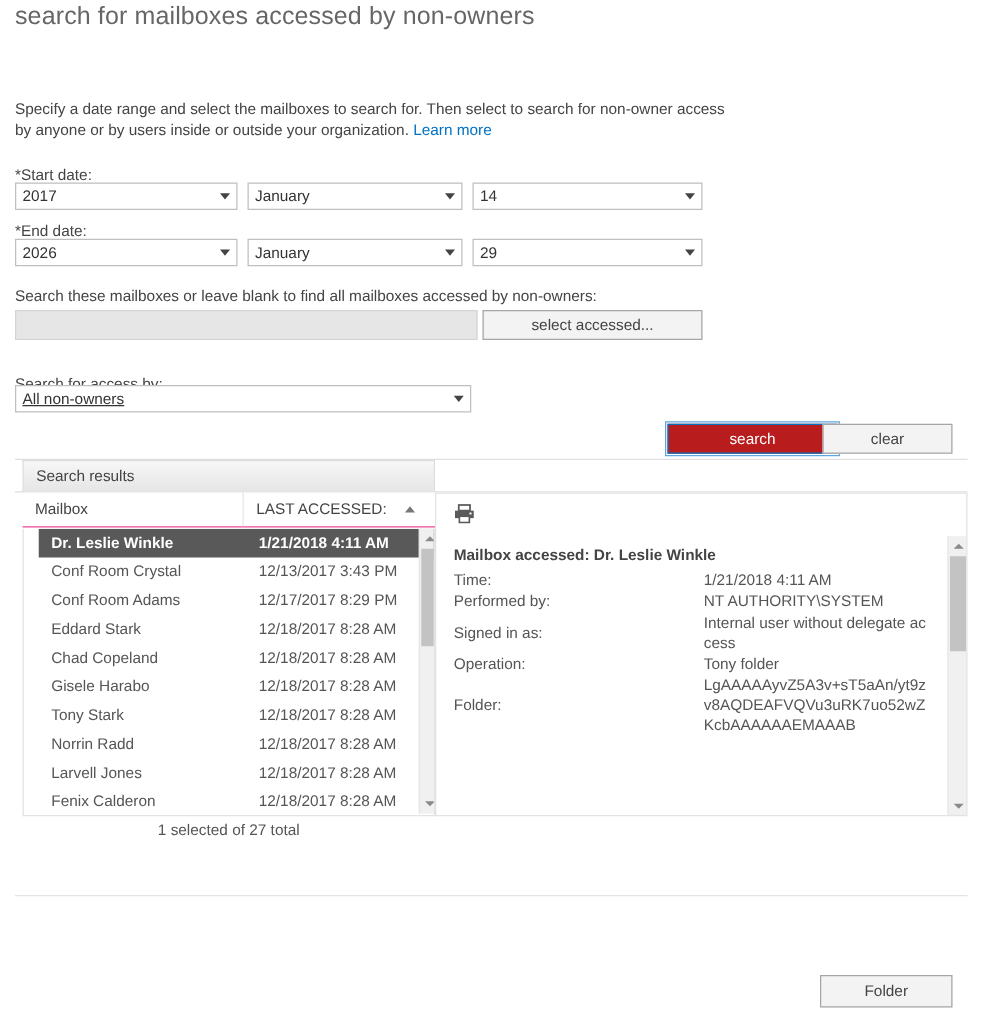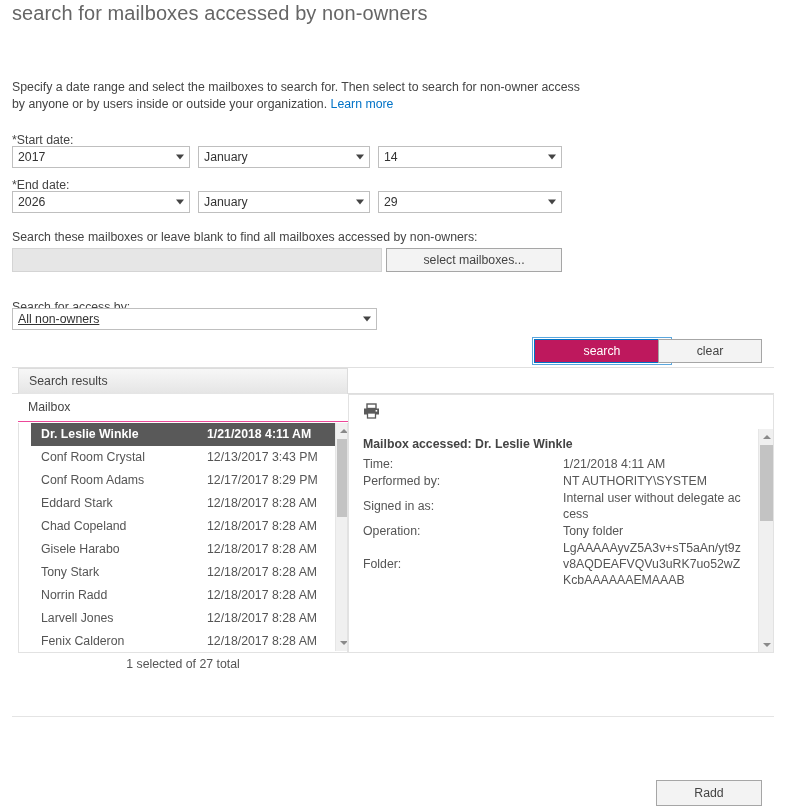--- a/index.html
+++ b/index.html
@@ -53,21 +53,21 @@
     position: absolute; height: 24px;
     border: 1px solid #a6a6a6; background: #f3f3f3;
     font-size: 12.3px; color: #444444;
     display: flex; align-items: center; justify-content: center;
     cursor: default;
   }
   .btn-select-mbx { left: 386px; top: 248px; width: 176px; }
 
   .btn-search {
     position: absolute; left: 534px; top: 339px; width: 136px; height: 24px;
-    background: #be185d; border: 1px solid #0072c6;
+    background: #b91c1c; border: 1px solid #0072c6;
     outline: 1px solid #5ba7de; outline-offset: 1px;
     color: #ffffff; font-size: 12.3px;
     display: flex; align-items: center; justify-content: center;
   }
   .btn-clear {
     position: absolute; left: 658px; top: 339px; width: 104px; height: 24px;
   }
 
   .divider {
     position: absolute; left: 12px; width: 762px; height: 1px; background: #e0e0e0;
@@ -220,40 +220,44 @@
   </div>
   <div class="sel" style="left:378px; top:191px; width:184px;">
     <span>29</span>
     <span class="caret"></span>
   </div>
 
   <div class="field-label" style="left:12px; top:230px;">Search these mailboxes or leave blank to find all mailboxes accessed by non-owners:</div>
   <div class="mbx-input">
     <span></span>
   </div>
-  <div class="btn btn-select-mbx">select mailboxes...</div>
+  <div class="btn btn-select-mbx">select accessed...</div>
 
   <div class="field-label" style="left:12px; top:300px;">Search for access by:</div>
   <div class="sel" style="left:12px; top:308px; width:365px;text-decoration:underline;">
     <span>All non-owners</span>
     <span class="caret"></span>
   </div>
 
   <div class="btn-search">search</div>
   <div class="btn btn-clear">clear</div>
 
   <div class="divider" style="top:367px;"></div>
 
   <div class="results-wrap">
     <div class="tabstrip">
       <div class="tab">Search results</div>
     </div>
 
     <div class="colheaders">
       <div class="colhead mailbox">Mailbox</div>
+      <div class="colhead lastacc">
+        <span>LAST ACCESSED:</span>
+        <span class="sort-asc"></span>
+      </div>
     </div>
 
     <div class="list">
       <div id="rows-container">
           <div class="row selected">
             <span class="name">Dr. Leslie Winkle</span>
             <span class="date">1/21/2018 4:11 AM</span>
           </div>
           <div class="row">
             <span class="name">Conf Room Crystal</span>
@@ -337,15 +341,15 @@
       </div>
       <div class="vscroll detail-scroll">
         <div class="arrow-up"></div>
         <div class="thumb"></div>
         <div class="arrow-dn"></div>
       </div>
     </div>
   </div>
 
   <div class="footer-divider"></div>
-  <div class="btn btn-close">Radd</div>
+  <div class="btn btn-close">Folder</div>
 
 </div>
 
 </body></html>

